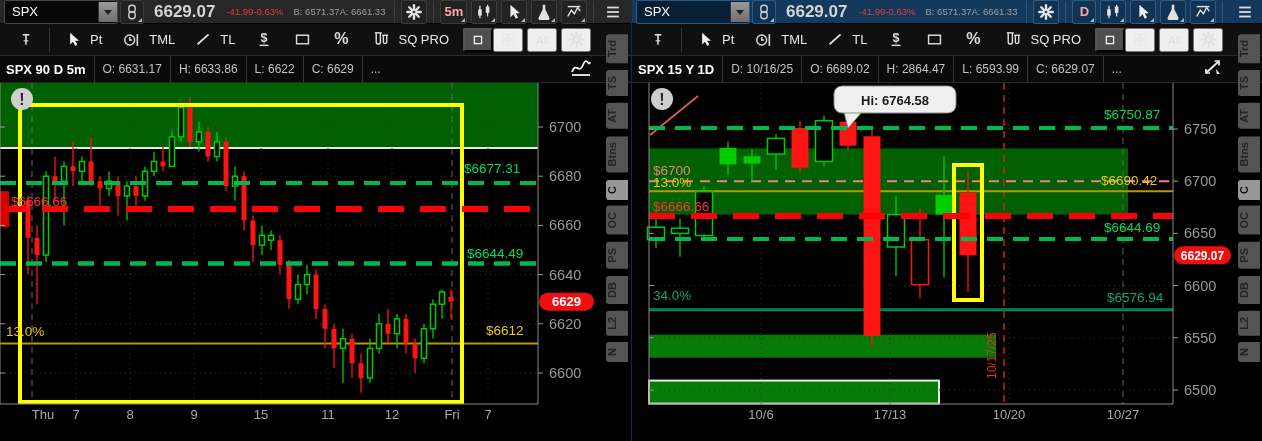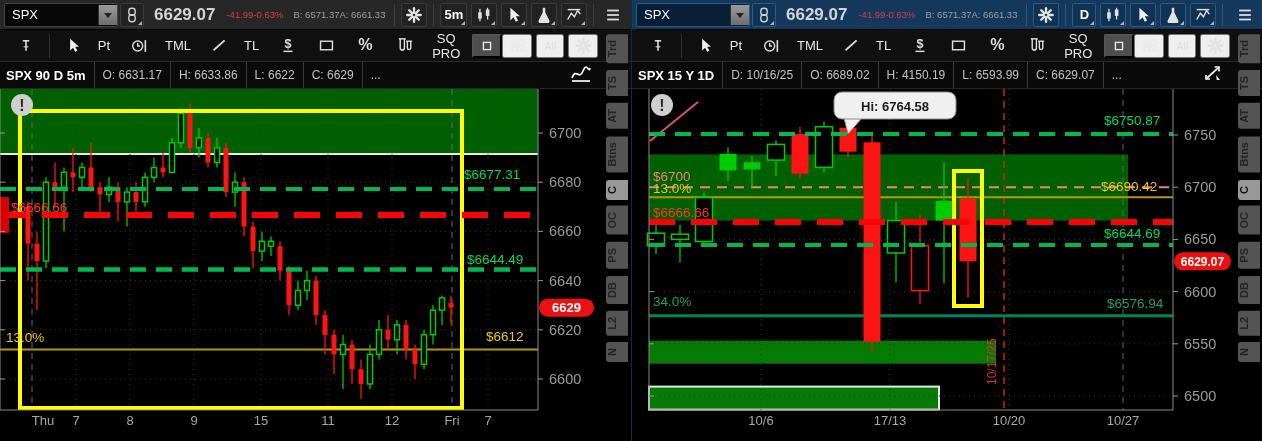--- a/index.html
+++ b/index.html
@@ -1,38 +1,38 @@
 <!DOCTYPE html>
 <html><head>
 <meta charset="utf-8">
 <style>
   html,body{margin:0;padding:0;background:#000;font-family:"Liberation Sans",sans-serif;}
   .app{position:relative;width:1262px;height:441px;background:#000;overflow:hidden;}
   .panel{position:absolute;top:0;width:631px;height:441px;overflow:hidden;background:#000;}
   #p0{left:0;}#p1{left:631px;border-left:1px solid #0d2c49;}
   
-  .row1{height:30px;background:#272727;display:flex;align-items:center;padding:0 4px;box-sizing:border-box;border-bottom:1px solid #000;}
+  .row1{height:24px;background:#272727;display:flex;align-items:center;padding:0 4px;box-sizing:border-box;border-bottom:1px solid #000;}
   .panel.active .row1{background:#15395c;}
   .combo{width:112px;height:22px;background:#070707;border:1px solid #454545;display:flex;align-items:center;border-radius:2px;}
   .panel.active .combo{background:#081f35;border-color:#2c5a82;}
   .combo-text{flex:1;color:#fff;font-size:13px;padding-left:7px;}
   .combo-btn{width:18px;height:20px;background:linear-gradient(#9a9a9a,#6f6f6f);display:flex;align-items:center;justify-content:center;border-left:1px solid #333;}
-  .tbtn{position:relative;min-width:24px;height:24px;background:#222;border:1px solid #3b3b3b;border-radius:2px;display:flex;align-items:center;justify-content:center;margin:0 2px;padding:0 3px;color:#ffffff;font-size:13px;font-weight:bold;box-sizing:border-box;}
+  .tbtn{position:relative;min-width:24px;height:24px;background:#222;border:1px solid #3b3b3b;border-radius:2px;display:flex;align-items:center;justify-content:center;margin:0 2px;padding:0 3px;color:#fca5a5;font-size:13px;font-weight:bold;box-sizing:border-box;}
   .panel.active .tbtn{background:#103253;border-color:#2c5b85;}
   .tbtn.sub::after{content:"";position:absolute;right:1px;bottom:1px;border-bottom:4px solid #b5b5b5;border-left:4px solid transparent;}
   .price{color:#d4d4d4;font-size:17px;font-weight:bold;margin:0 6px 0 8px;}
   .stack{display:flex;justify-content:center;font-size:9.5px;line-height:11px;margin:0 5px;}
   .stack.red span{color:#e23b3b;}
   .stack.grey span{color:#9f9f9f;}
   .vdiv{width:1px;height:22px;background:#3d3d3d;margin:0 4px;}
   .panel.active .vdiv{background:#2a5680;}
   .menu{margin-left:auto;border:none;background:transparent !important;}
   
   .row2{height:32px;background:#101010;display:flex;align-items:center;padding:0 6px 0 8px;box-sizing:border-box;border-bottom:1px solid #2a2a2a;}
-  .dbtn{display:flex;align-items:center;gap:16px;color:#e6e6e6;font-size:13px;margin:0 7px;background:transparent;border:none;padding:2px 3px;}
+  .dbtn{display:flex;align-items:center;gap:8px;color:#e6e6e6;font-size:13px;margin:0 7px;background:transparent;border:none;padding:2px 3px;}
   .dbtn .lbl{color:#e6e6e6;}
   .dvd2{width:1px;height:24px;background:#333;margin:0 5px;}
   .sqbtn{width:30px;height:24px;background:#4e4e4e;border-radius:2px;display:flex;align-items:center;justify-content:center;margin-left:auto;}
   .gbtn{width:30px;height:24px;display:flex;align-items:center;justify-content:center;}
   .allbtn{color:#dcdcdc;font-size:11px;margin:0 4px;}
   .row2 .tailpad{width:34px;}
   
   .title-row{height:26px;background:#0a0a0a;display:flex;align-items:center;border-bottom:1px solid #262626;overflow:hidden;}
   .tmain{color:#fff;font-weight:bold;font-size:13px;padding:0 8px 0 6px;}
   .tfield-wrap{display:flex;align-items:center;height:26px;}
@@ -596,21 +596,21 @@
           </svg>
     </button>
     <span class="tailpad"></span>
   </div>
 
   <div class="title-row">
     <span class="tmain">SPX 15 Y 1D</span>
     <span class="tfield-wrap">
           <span class="tfield">D: 10/16/25</span>
           <span class="tfield">O: 6689.02</span>
-          <span class="tfield">H: 4150.19</span>
+          <span class="tfield">H: 2864.47</span>
           <span class="tfield">L: 6593.99</span>
           <span class="tfield">C: 6629.07</span>
           <span class="tfield">...</span>
         </span>
     <span class="ticon">
       
       <svg class="icon-pan" width="24" height="20" viewBox="0 0 24 20" fill="none" stroke="#f0f0f0" stroke-width="1.7">
             <path d="M5 16 L17 5"></path>
             <path d="M13.5 4 H18 V8.5"></path>
             <path d="M9 16 H5 V12"></path>

